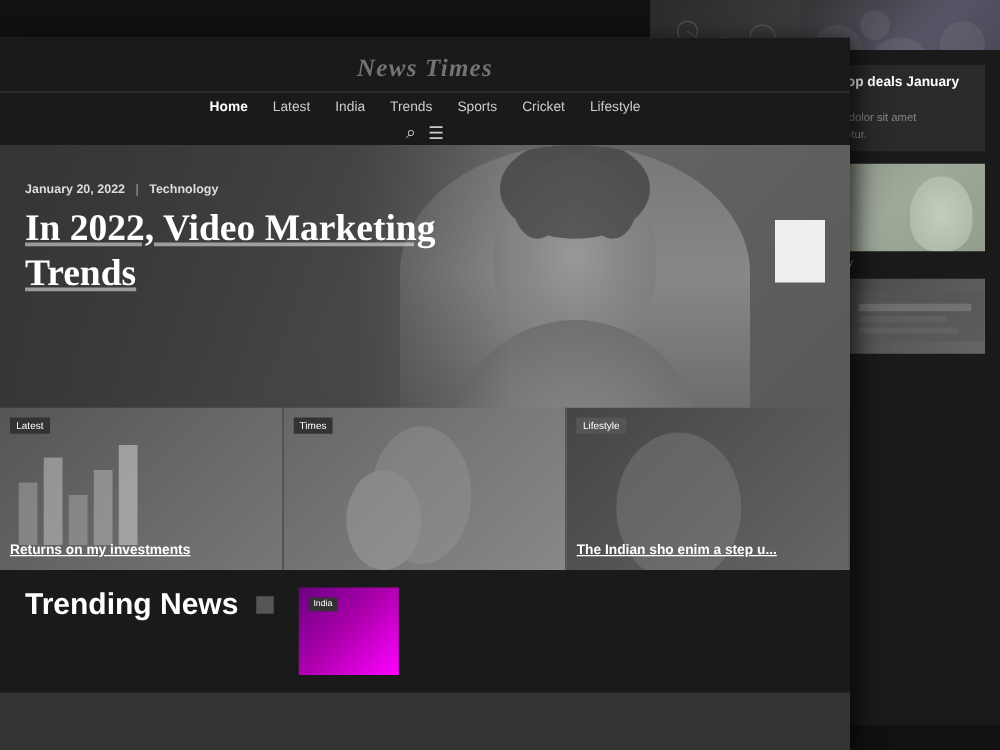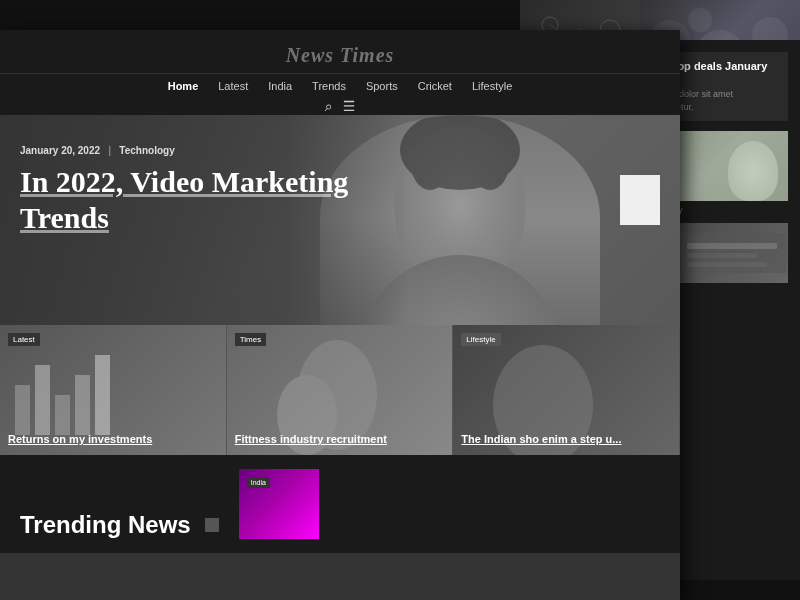--- a/index.html
+++ b/index.html
@@ -234,21 +234,21 @@
       color: #fff;
       font-family: Arial, sans-serif;
       text-decoration: underline;
     }
 
     
     .trending {
       background: #1a1a1a;
       padding: 14px 20px;
       display: flex;
-      align-items: flex-end;
+      align-items: flex-start;
       gap: 20px;
     }
 
     .trending-title {
       font-size: 24px;
       font-weight: bold;
       color: #fff;
       font-family: Arial, sans-serif;
       white-space: nowrap;
     }
@@ -525,21 +525,20 @@
         <div class="card-title">Returns on my investments</div>
       </div>
       <div class="card-item">
         <div class="card-item-bg card-bg-2">
           <svg width="100%" height="130" style="opacity:0.4">
             <ellipse cx="110" cy="70" rx="40" ry="55" fill="#999"></ellipse>
             <ellipse cx="80" cy="90" rx="30" ry="40" fill="#aaa"></ellipse>
           </svg>
         </div>
         <div class="card-label">Times</div>
-        <div class="card-title">Fittness industry recruitment</div>
       </div>
       <div class="card-item">
         <div class="card-item-bg card-bg-3">
           <svg width="100%" height="130" style="opacity:0.4">
             <ellipse cx="90" cy="80" rx="50" ry="60" fill="#888"></ellipse>
           </svg>
         </div>
         <div class="card-label lifestyle-badge">Lifestyle</div>
         <div class="card-title">The Indian sho enim a step u...</div>
       </div>

